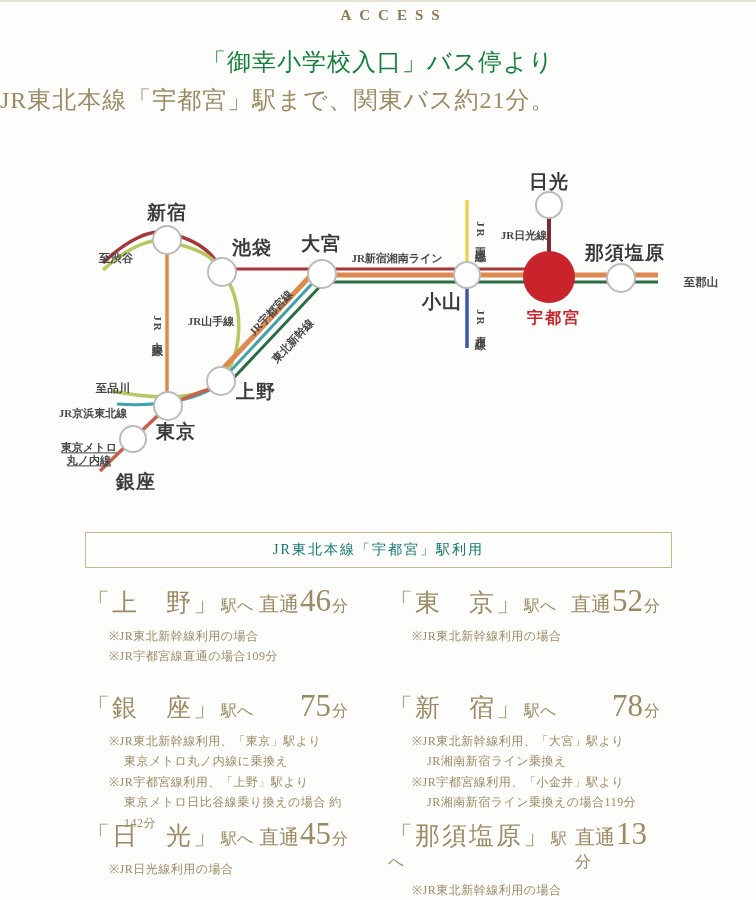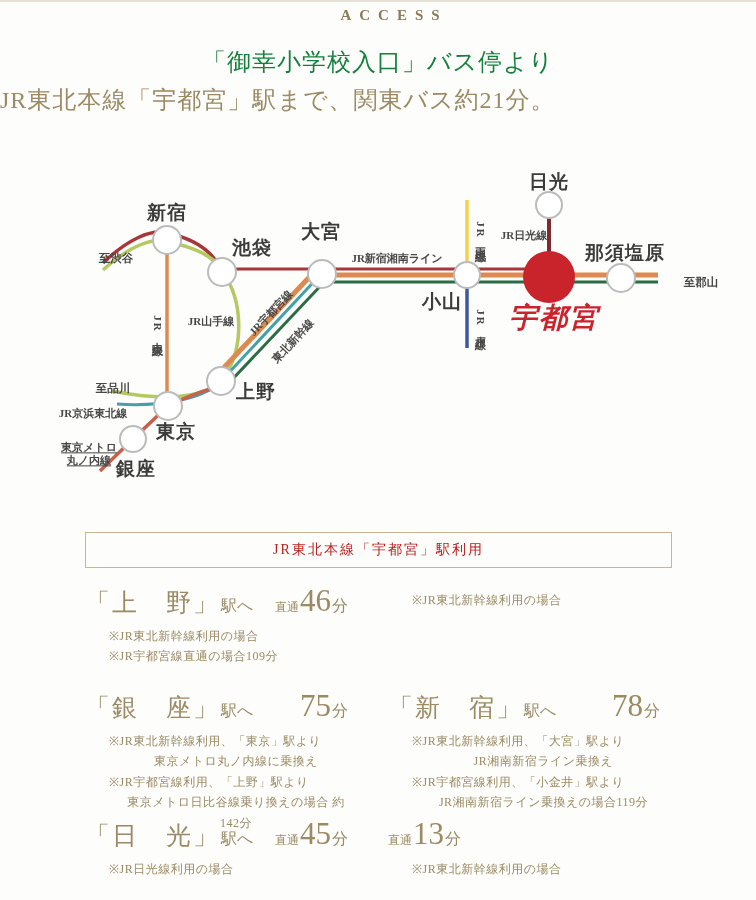--- a/index.html
+++ b/index.html
@@ -12,55 +12,55 @@
   .title1{position:absolute;top:44px;left:0;width:100%;text-align:center;
           font-size:24px;color:#15803d;letter-spacing:1px;}
   .title2{position:absolute;top:82px;left:0;width:100%;text-align:left;
           font-size:24px;color:#9b8a64;letter-spacing:1px;}
   
   .map{position:absolute;top:150px;left:0;width:756px;height:372px;}
   .map svg{position:absolute;top:0;left:0;}
   .maplabel{position:absolute;transform:translate(-50%,-50%);white-space:nowrap;
             color:#3b3b3b;font-weight:bold;}
   .stn-lbl{font-size:19px;letter-spacing:1px;}
-  .stn-lbl-lg{font-size:28px;color:#c9232c;letter-spacing:2px;font-style:italic;}
+  .stn-lbl-lg{font-size:16px;color:#c9232c;letter-spacing:2px;}
   .ln-lbl{font-size:11px;color:#474747;letter-spacing:0;}
   .dir-lbl{font-size:11.5px;color:#474747;margin-left:20px;}
   .vert{writing-mode:vertical-rl;letter-spacing:2px;}
   .rot{transform:translate(-50%,-50%) rotate(-47deg);}
   .two-line{text-align:center;line-height:1.15;text-decoration:underline;}
   .l-shinjuku{left:167px;top:61px}.l-ikebukuro{left:252px;top:96px}
-  .l-omiya{left:321px;top:80px}.l-oyama{left:442px;top:150px}
+  .l-omiya{left:321px;top:92px}.l-oyama{left:442px;top:150px}
   .l-ueno{left:256px;top:240px}.l-tokyo{left:176px;top:280px}
-  .l-ginza{left:136px;top:317px}.l-nikko{left:549px;top:30px}
+  .l-ginza{left:136px;top:330px}.l-nikko{left:549px;top:30px}
   .l-nasushiobara{left:625px;top:101px}.l-utsunomiya{left:554px;top:166px}
   .l-shonan{left:397px;top:106px}.l-yamanote{left:211px;top:169px}
   .l-chuo{left:157px;top:175px}.l-utsu-line{left:271px;top:161px}
   .l-shinkansen{left:293px;top:189px}.l-keihin{left:93px;top:261px}
   .l-marunouchi{left:89px;top:302px}.l-ryomo{left:480px;top:81px}
   .l-mito{left:480px;top:169px}.l-nikko-line{left:524px;top:83px}
   .l-shibuya{left:96px;top:106px}.l-shinagawa{left:93px;top:236px}
   .l-koriyama{left:681px;top:130px}
   
   .banner{position:absolute;top:530px;left:85px;width:585px;height:34px;
           border:1px solid #c8b78e;display:flex;align-items:center;justify-content:center;
-          font-size:14px;color:#b91c1c;letter-spacing:2px;}
+          font-size:14px;color:#0f766e;letter-spacing:2px;}
   .block{position:absolute;}
   .col-l{left:85px;width:263px;}
   .col-r{left:388px;width:272px;}
   .r1{top:581px}.r2{top:686px}.r3{top:814px}
   .mainline{display:flex;justify-content:space-between;align-items:baseline;color:#9b8a64;font-family:Liberation Serif, serif;}
   .stn-name{font-size:25px;letter-spacing:2px;}
   .to{font-size:16px;margin-left:1px;}
-  .pfx{font-size:12px;}
+  .pfx{font-size:20px;}
   .min{font-size:31px;margin:0 1px;}
   .unit{font-size:16px;}
   .notes{margin-top:7px;}
   .note{font-size:12px;line-height:1.7;color:#9b8a64;letter-spacing:0.5px;margin-left:24px;}
-  .note.indent{padding-left:15px;text-align:center;}
+  .note.indent{padding-left:15px;}
 </style>
 </head>
 <body>
 
 <div class="page">
 
   <div class="eyebrow">ACCESS</div>
   <div class="title1">「御幸小学校入口」バス停より</div>
   <div class="title2">JR東北本線「宇都宮」駅まで、関東バス約21分。</div>
 
@@ -137,20 +137,24 @@
       <span><span class="stn-name">「上　野」</span><span class="to">駅へ</span></span>
       <span><span class="pfx">直通</span><span class="min">46</span><span class="unit">分</span></span>
     </div>
     <div class="notes">
         <div class="note">※JR東北新幹線利用の場合</div>
         <div class="note">※JR宇都宮線直通の場合109分</div>
       </div>
   </div>
 
   <div class="block col-r r1">
+    <div class="mainline">
+      <span><span class="stn-name">「東　京」</span><span class="to">駅へ</span></span>
+      <span><span class="pfx">直通</span><span class="min">52</span><span class="unit">分</span></span>
+    </div>
     <div class="notes">
         <div class="note">※JR東北新幹線利用の場合</div>
       </div>
   </div>
 
   <div class="block col-l r2">
     <div class="mainline">
       <span><span class="stn-name">「銀　座」</span><span class="to">駅へ</span></span>
       <span><span class="pfx"></span><span class="min">75</span><span class="unit">分</span></span>
     </div>
@@ -180,20 +184,21 @@
       <span><span class="stn-name">「日　光」</span><span class="to">駅へ</span></span>
       <span><span class="pfx">直通</span><span class="min">45</span><span class="unit">分</span></span>
     </div>
     <div class="notes">
         <div class="note">※JR日光線利用の場合</div>
       </div>
   </div>
 
   <div class="block col-r r3">
     <div class="mainline">
+      <span><span class="stn-name">「那須塩原」</span><span class="to">駅へ</span></span>
       <span><span class="pfx">直通</span><span class="min">13</span><span class="unit">分</span></span>
     </div>
     <div class="notes">
         <div class="note">※JR東北新幹線利用の場合</div>
       </div>
   </div>
 
 </div>
 
 </body></html>

